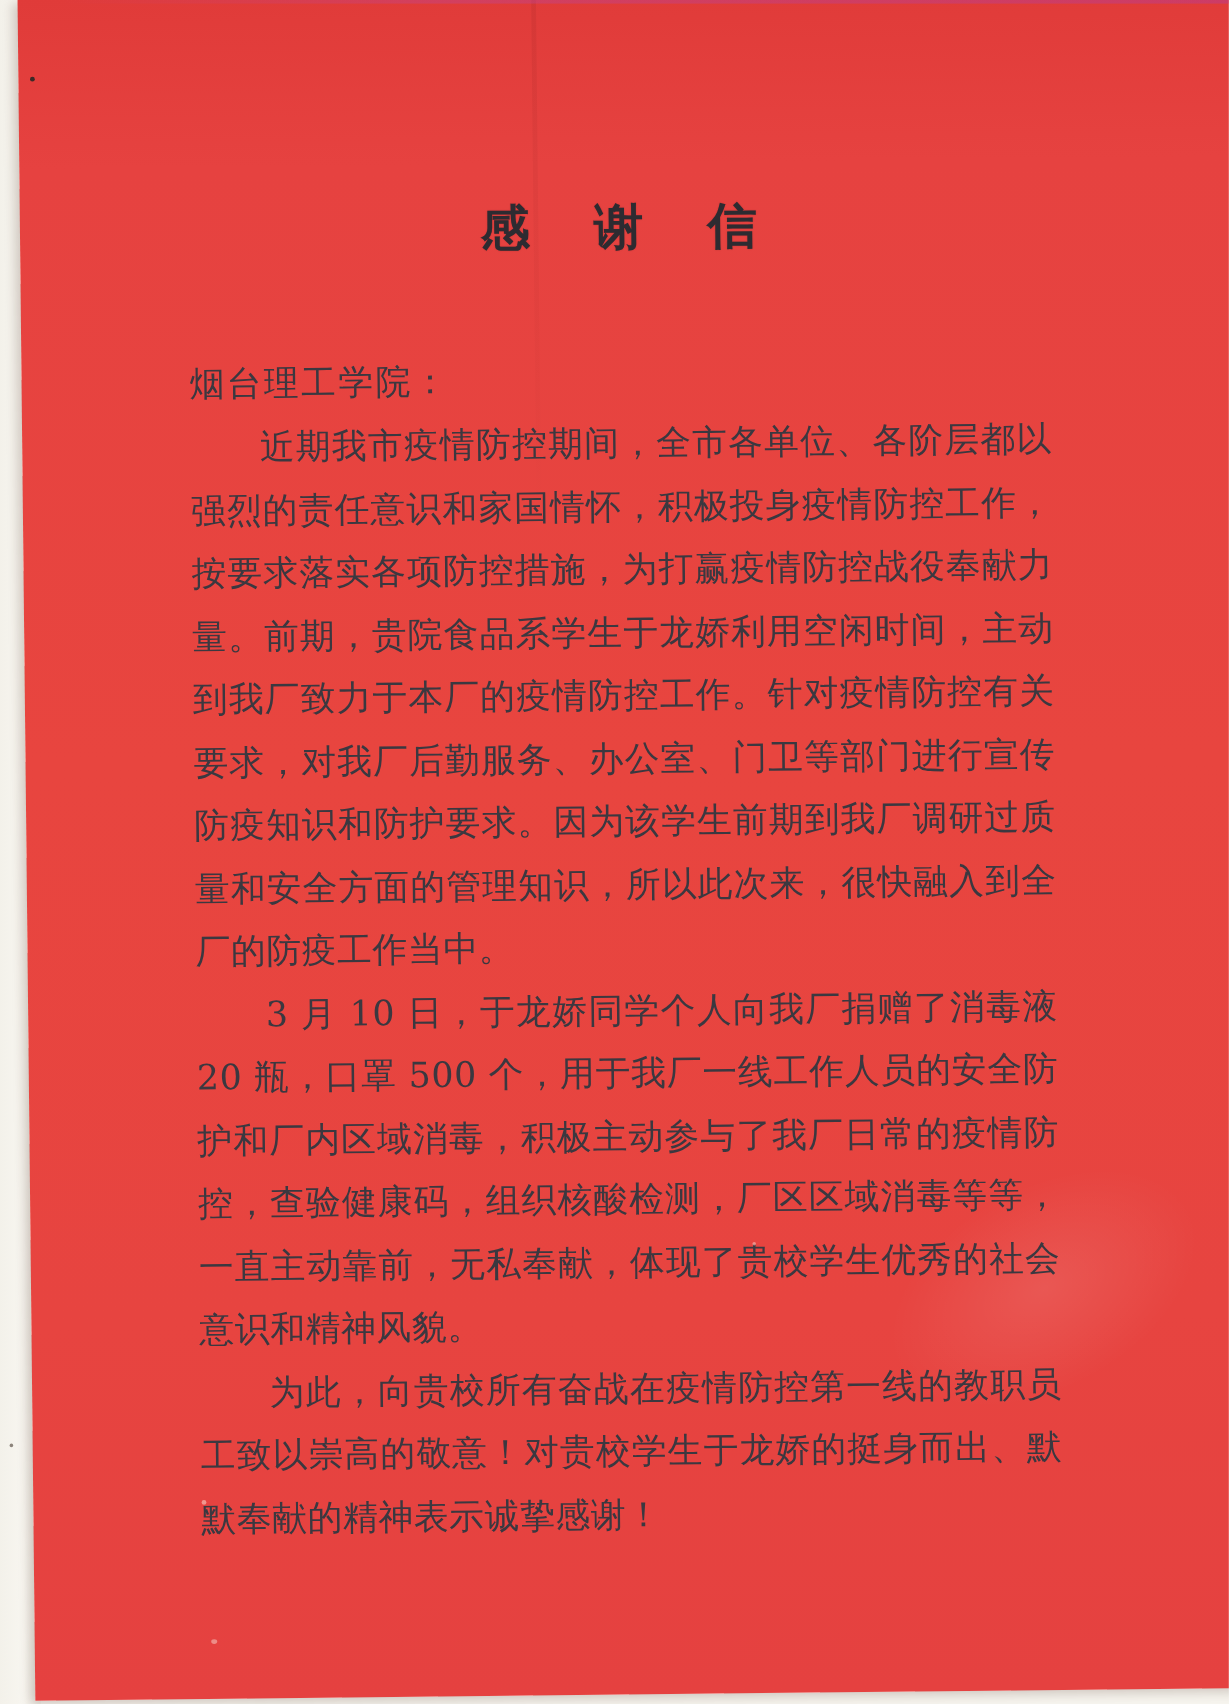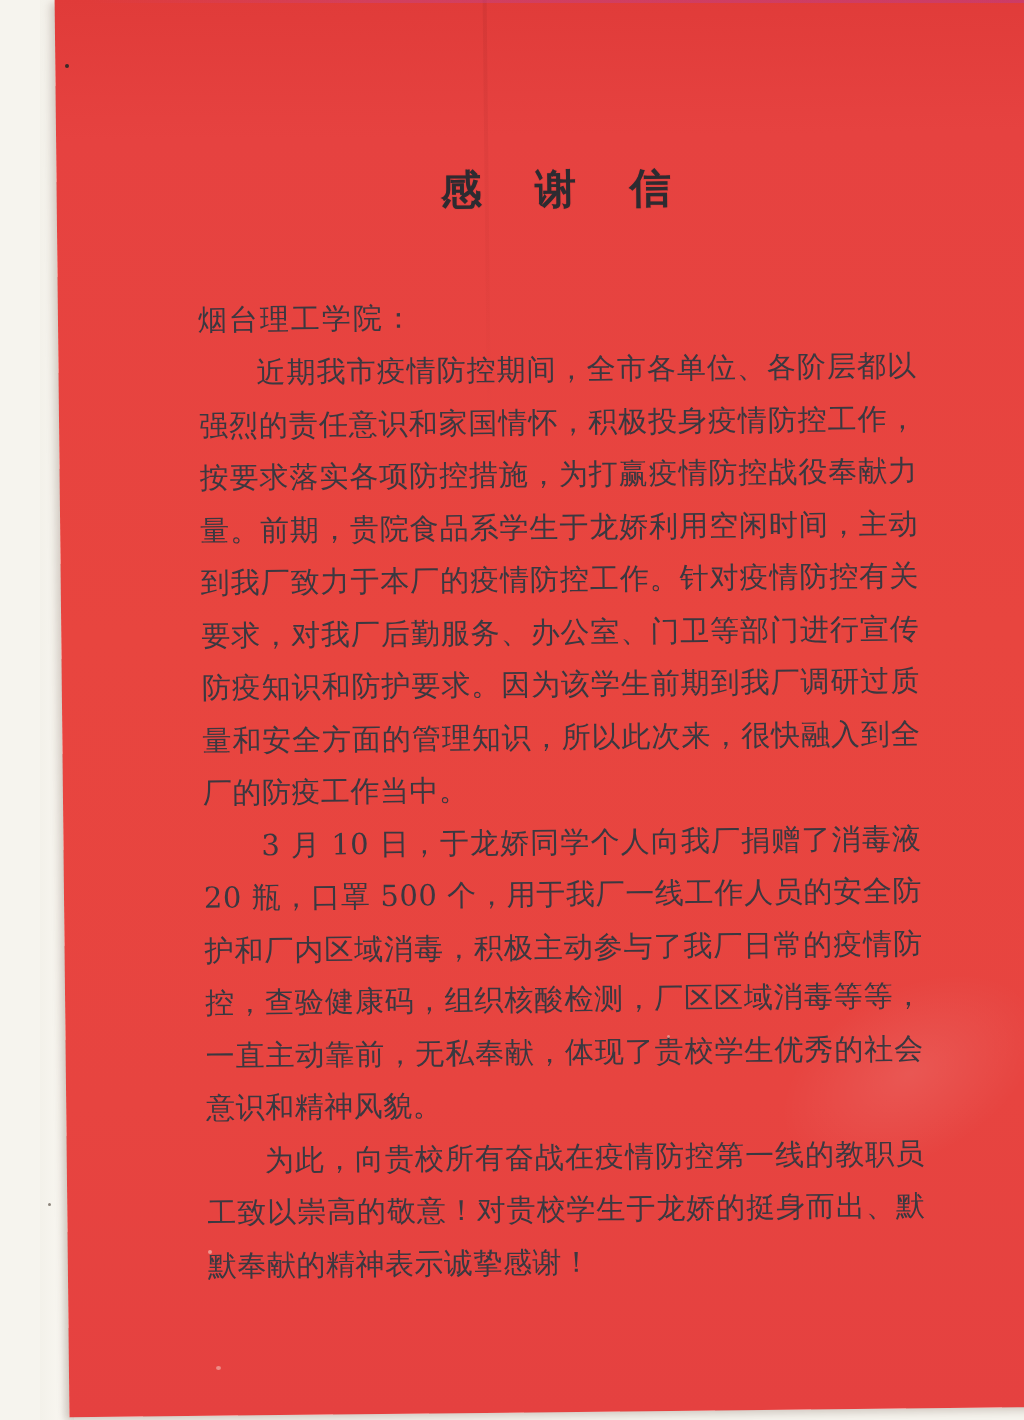--- a/index.html
+++ b/index.html
@@ -10,21 +10,20 @@
     width: 1024px;
     height: 1420px;
     position: relative;
     overflow: hidden;
     background: #f6f4ee;
     font-family: "DejaVu Serif", serif;
   }
   .scan {
     position: absolute;
     inset: 0;
-    margin-left: 40px;
   }
   
   .scan::before {
     content: "";
     position: absolute;
     left: 0; top: 0; bottom: 0;
     width: 34px;
     background: linear-gradient(90deg, #f3f1ea 0%, #f8f6f0 60%, #efede6 100%);
   }
   

